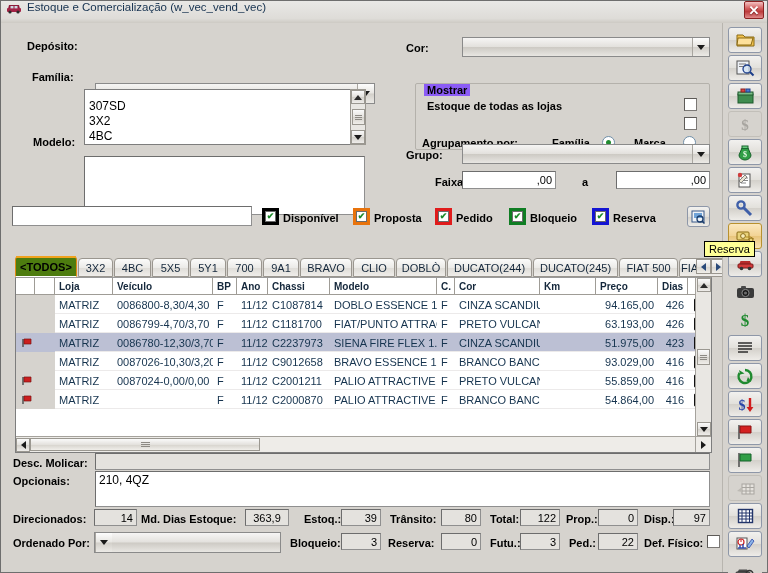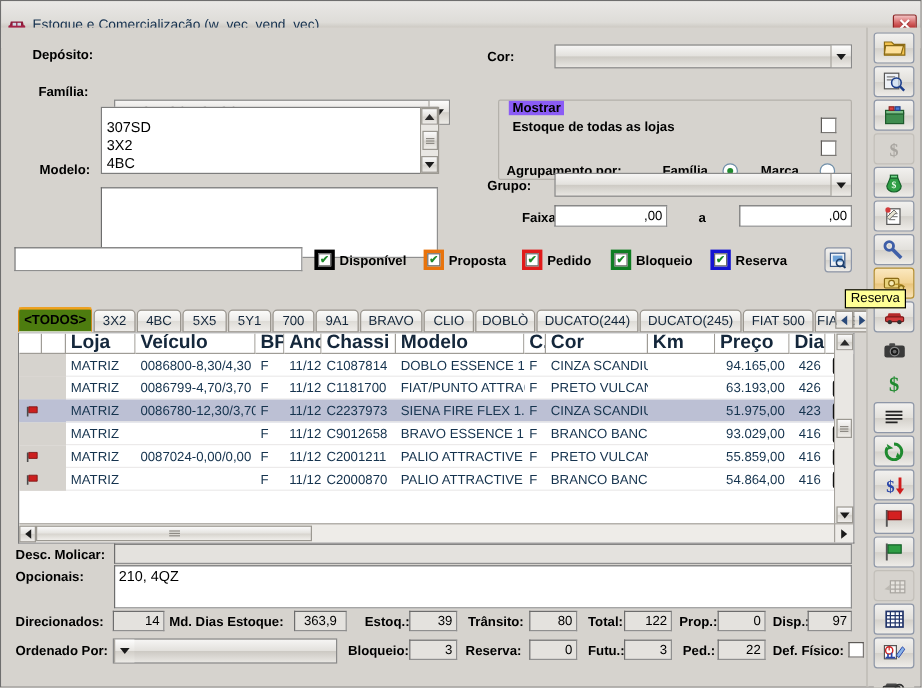--- a/index.html
+++ b/index.html
@@ -16,21 +16,21 @@
     width: 768px; height: 573px;
     background: #d6d3ce;
     border: 1px solid #6e6e6e;
   }
 
   
   #titlebar {
     position: absolute; left: 0; top: 0; width: 766px; height: 40px;
     background: linear-gradient(to bottom,#e9e8e6 0%,#dedcd8 45%,#cfccc6 55%,#e6e4e0 100%);
     border-bottom: 1px solid #b0aca4;
-    display: flex; align-items: center;
+    display: flex; 
   }
   #title-icon {
     width: 16px; height: 14px; margin-left: 5px; margin-right: 5px;
     position: relative; flex: 0 0 auto;
   }
   #title-text {
     font-size: 11.5px; color: #15314f; font-weight: normal;
     white-space: nowrap; flex: 1 1 auto;
   }
   #close-btn {
@@ -187,21 +187,21 @@
     border-top-color:#9a9a9a;
   }
   #grid-head {
     position: relative; height: 17px; width: 100%;
     background: #ffffff; overflow:hidden;
   }
   #grid-head .hc {
     position: absolute; top: 0; height: 17px;
     border-right: 1px solid #9f9c96;
     border-bottom: 1px solid #9f9c96;
-    font-size: 16px; font-weight: bold; color: #14273b;
+    font-size: 10px; font-weight: bold; color: #14273b;
     display: flex; align-items: center; padding-left: 4px;
     background: #fff; overflow: hidden; white-space: nowrap;
   }
   .grow {
     position: relative; height: 19px; width: 680px;
     border-bottom: 1px solid #eceaea;
   }
   .grow.sel { background: #bcc0d4; }
   .grow .gc {
     position: absolute; top: 0; height: 19px;
@@ -507,20 +507,21 @@
                 <i style="background:#3ec04a"></i>
               </span>
             </div>
           </div>
           <div class="grow">
             <div class="gshade" style="left: 0px; width: 39px;"></div>
             <div class="gshade" style="left: 696px; width: 0px;"></div>
             <div class="gc" style="left: 0px; width: 19px;"></div>
             <div class="gc" style="left: 19px; width: 20px;"></div>
             <div class="gc" style="left: 39px; width: 58px;">MATRIZ</div>
+            <div class="gc" style="left: 97px; width: 100px;">0087026-10,30/3,20</div>
             <div class="gc" style="left: 197px; width: 24px;">F</div>
             <div class="gc" style="left: 221px; width: 31px;">11/12</div>
             <div class="gc" style="left: 252px; width: 62px;">C9012658</div>
             <div class="gc" style="left: 314px; width: 107px;">BRAVO ESSENCE 1.8 FL</div>
             <div class="gc" style="left: 421px; width: 18px;">F</div>
             <div class="gc" style="left: 439px; width: 85px;">BRANCO BANC</div>
             <div class="gc" style="left: 524px; width: 56px;"></div>
             <div class="gc r" style="left: 580px; width: 62px;">93.029,00</div>
             <div class="gc r" style="left: 642px; width: 30px;">416</div>
             <div class="gc" style="left: 674px; width: 22px;">

